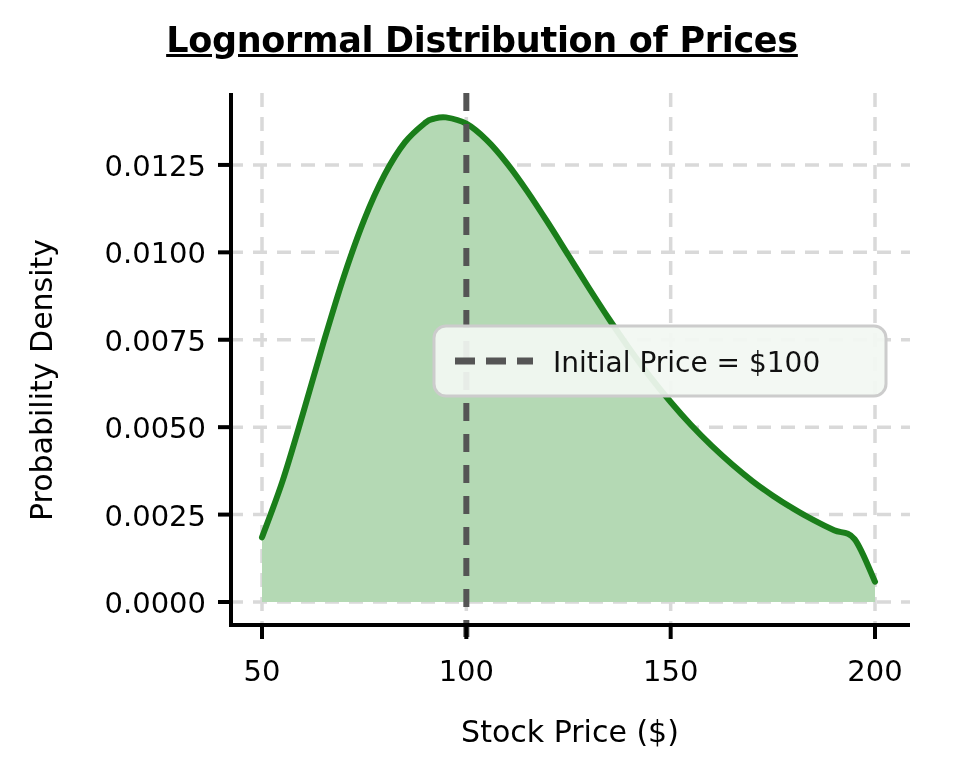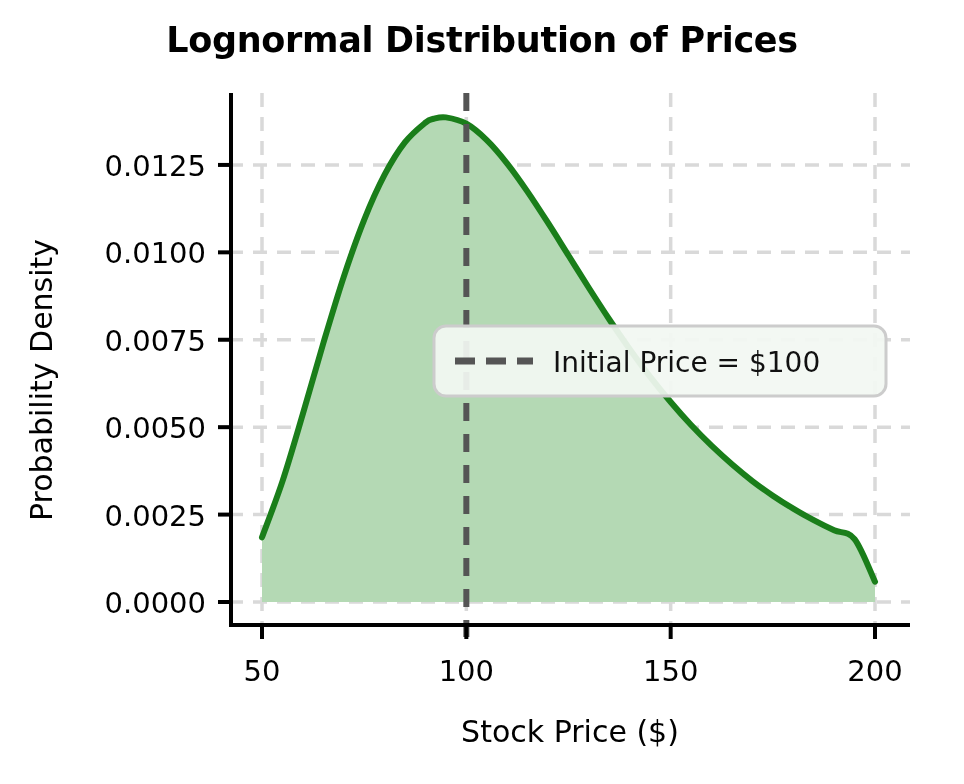--- a/index.html
+++ b/index.html
@@ -20,20 +20,21 @@
     left: 0;
     top: 20px;
     width: 964px;
     text-align: center;
     font-family: "DejaVu Sans", sans-serif;
     font-weight: bold;
     font-size: 35px;
     letter-spacing: -0.3px;
     color: #000000;
     white-space: nowrap;
+    text-decoration: underline;
   }
   #plot-svg {
     position: absolute;
     left: 0;
     top: 0;
   }
   .tick-label {
     font-family: "DejaVu Sans", sans-serif;
     font-size: 29px;
     fill: #000000;

